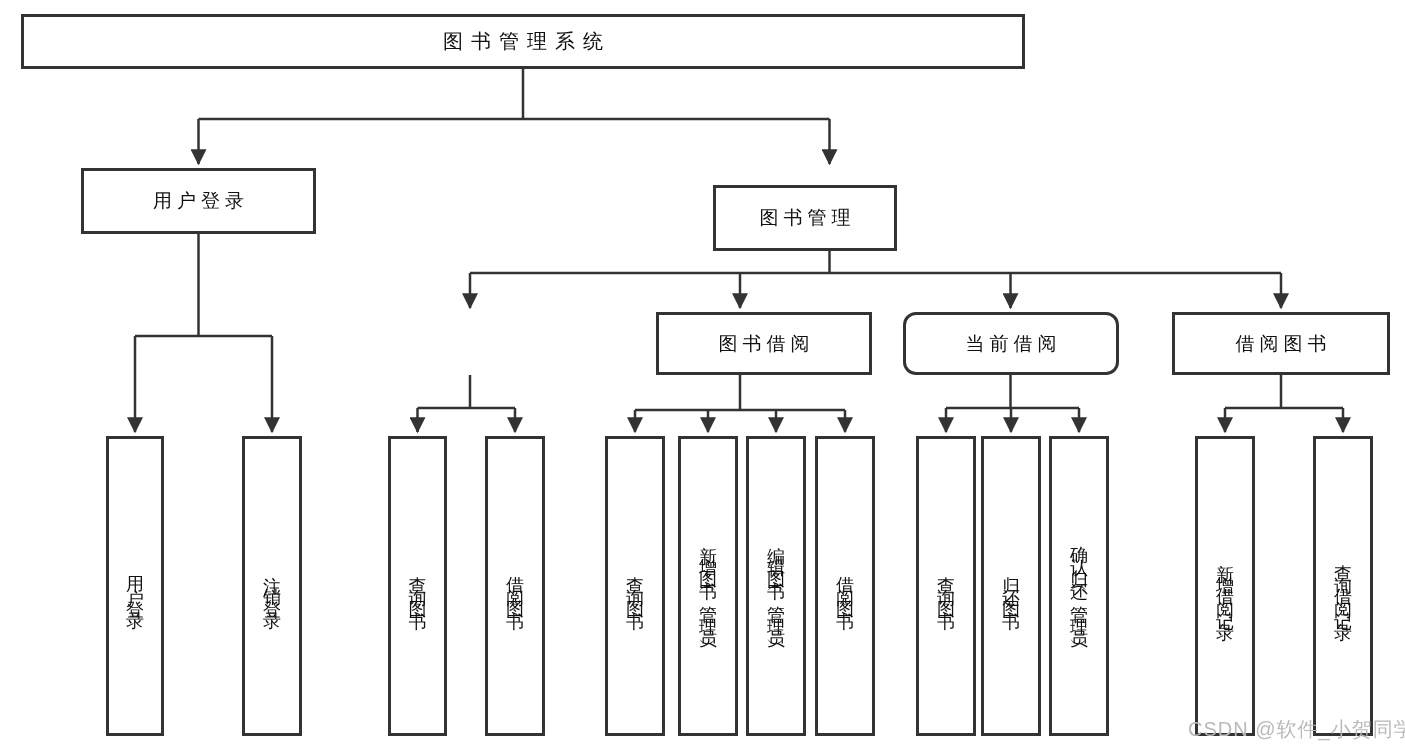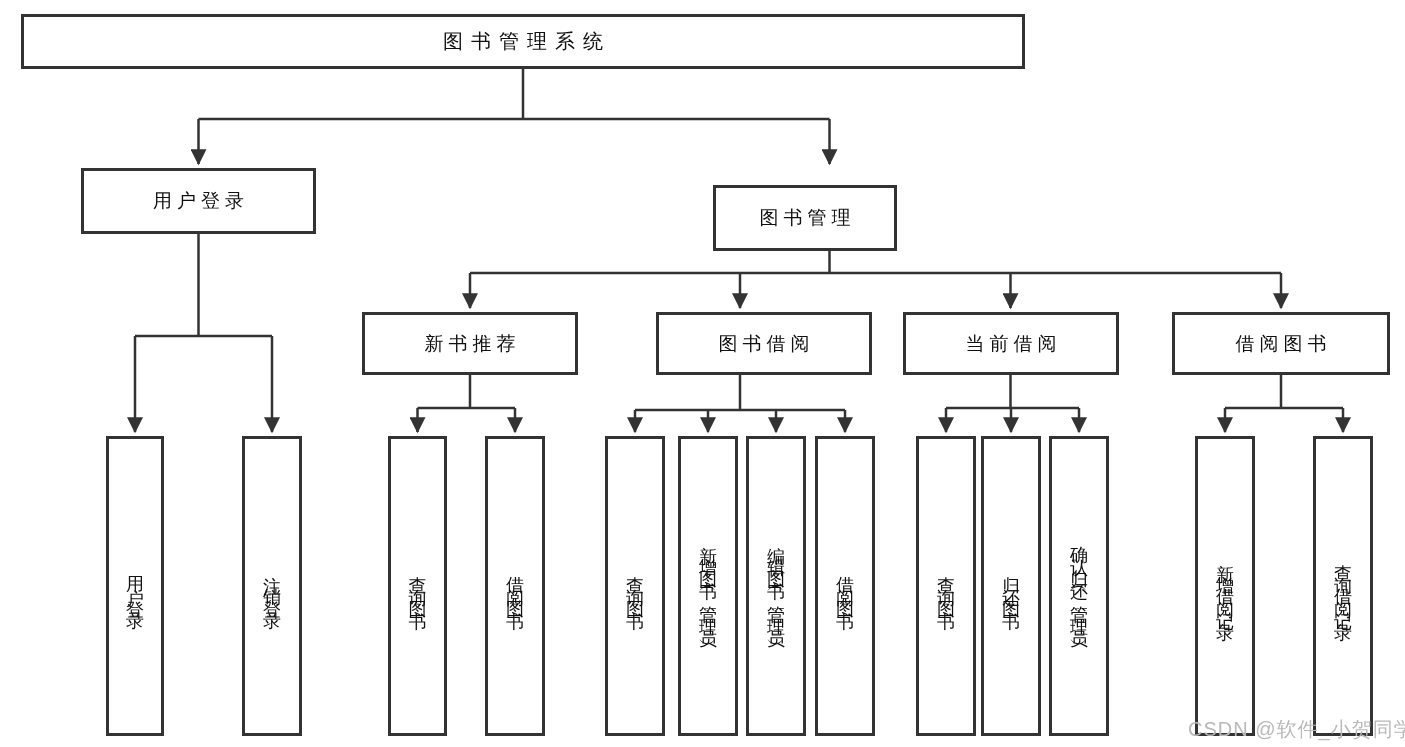--- a/index.html
+++ b/index.html
@@ -113,23 +113,22 @@
       <path d="M1225,408 V432" marker-end="url(#arrow)"></path>
       <path d="M1343,408 V432" marker-end="url(#arrow)"></path>
     </g>
   </svg>
 
   <div class="box title" style="left:21px;top:14px;width:1004px;height:55px;font-family:Liberation Mono, monospace;">图书管理系统</div>
 
   <div class="box" style="left:81px;top:168px;width:235px;height:66px;">用户登录</div>
   <div class="box" style="left:713px;top:168px;width:184px;height:66px;margin-top:17px;">图书管理</div>
 
-  <div class="box" style="left:362px;top:312px;width:216px;height:63px;">新书推荐</div>
   <div class="box" style="left:656px;top:312px;width:216px;height:63px;">图书借阅</div>
-  <div class="box" style="left:903px;top:312px;width:216px;height:63px;">当前借阅</div>
+  <div class="box" style="left:903px;top:312px;width:216px;height:63px;border-radius:13px;">当前借阅</div>
   <div class="box" style="left:1172px;top:312px;width:218px;height:63px;">借阅图书</div>
 
   <div class="vbox" style="left:106px;width:58px;">
     <span>用户登录</span>
   </div>
   <div class="vbox" style="left:242px;width:60px;">
     <span>注销登录</span>
   </div>
 
   <div class="vbox" style="left:388px;width:59px;">

